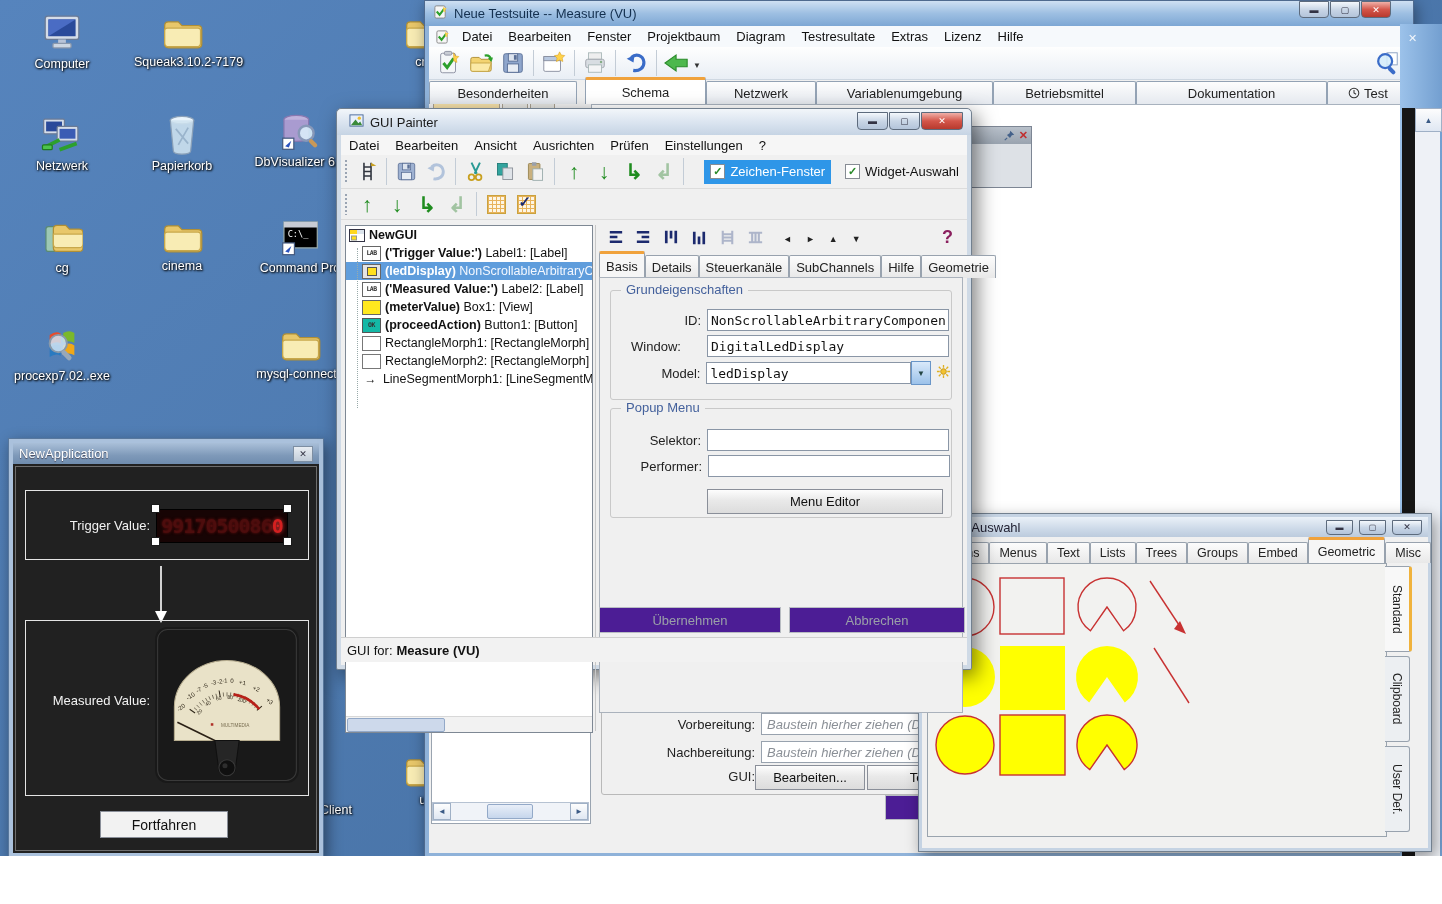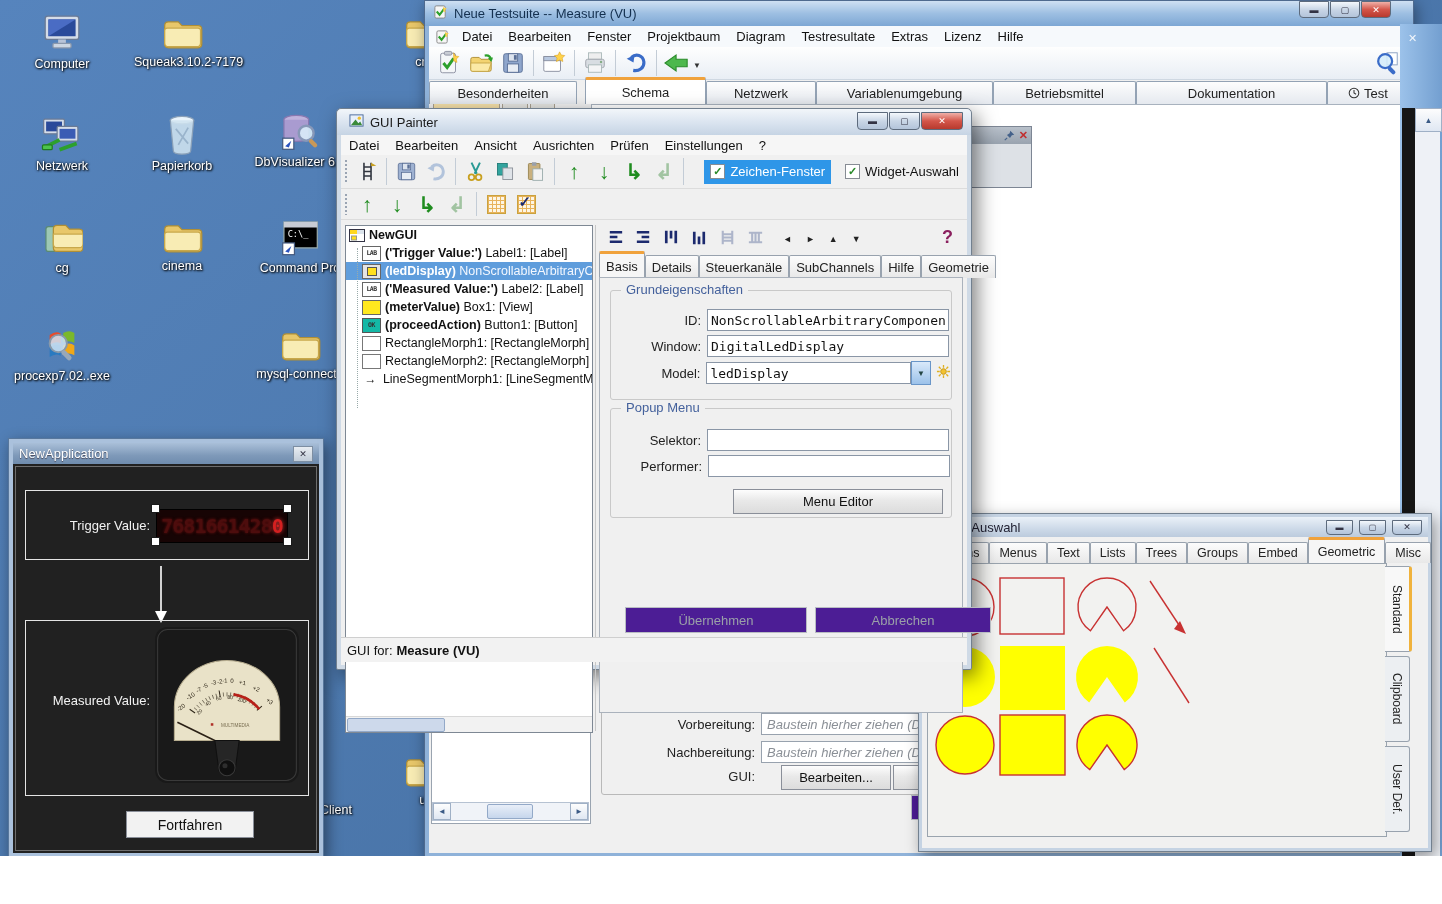--- a/index.html
+++ b/index.html
@@ -9,21 +9,21 @@
   .win{position:absolute;box-shadow:4px 6px 18px rgba(0,0,0,.45);}
   
   .dicon{position:absolute;width:96px;text-align:center;z-index:2;cursor:default;}
   .dicon-img{height:46px;display:flex;align-items:flex-end;justify-content:center;}
   .dicon-label{margin-top:3px;font-size:12.5px;color:#fff;text-shadow:1px 1px 2px #000,0 0 3px #000;white-space:nowrap;}
   
   .menu-item{padding:2px 8px;font-size:13px;color:#111;display:inline-block;}
   .toolsep{width:1px;background:#c3ccd6;margin:3px 4px;align-self:stretch;}
   .grip{width:5px;margin:4px 3px;background-image:radial-gradient(#9aa4b2 1px,transparent 1.2px);background-size:4px 4px;}
   .btn3d{background:linear-gradient(#fdfdfd,#e9e9e9 45%,#dcdcdc);border:1px solid #8a8f99;font-size:13px;color:#111;
-         display:flex;align-items:center;justify-content:center;margin-left:26px;}
+         display:flex;align-items:center;justify-content:center;}
   .btn3d.disabled{color:#9aa0a8;background:#4c1d95;border-color:#b8bcc2;}
   .cb{width:13px;height:13px;background:#fff;border:1px solid #878c94;color:#2a8a2a;font:bold 11px/12px "Liberation Sans",sans-serif;
       text-align:center;display:inline-block;}
   .tico{width:17px;height:13px;background:#fff;border:1px solid #666;display:inline-flex;align-items:center;justify-content:center;flex:none;}
   .tico i{font:bold 6.5px "DejaVu Sans Mono",monospace;font-style:normal;color:#333;letter-spacing:-0.5px;}
   .wbtn{width:28px;height:15px;border:1px solid #5d6b7d;border-radius:0 0 4px 4px;background:linear-gradient(#f4f8fc,#c9d6e6 50%,#b3c4da);
         display:flex;align-items:center;justify-content:center;font-size:9px;color:#334;}
   .wbtn.close{background:linear-gradient(#f0b0a8,#d4564a 50%,#b83a2e);color:#fff;}
   
   #ts-win{left:424px;top:0;width:988px;height:856px;z-index:10;background:#f0f0f0;border:1px solid #4f6a8e;
@@ -488,21 +488,21 @@
 
   <div id="na-win" class="win">
     <div class="na-titlebar">
       <span class="na-title">NewApplication</span>
       <span class="na-close">✕</span>
     </div>
     <div class="na-content">
       <div class="na-box" style="left:12px;top:26px;width:282px;height:68px;">
         <span class="na-label" style="left:0;top:27px;width:124px;text-align:right;">Trigger Value:</span>
         <div class="led" style="left:130px;top:18px;width:130px;height:32px;">
-          <span>7681661428</span>
+          <span>9917050086</span>
             <b>0</b>
         </div>
         <span class="hnd" style="left:125px;top:13px;"></span>
         <span class="hnd" style="left:257px;top:13px;"></span>
         <span class="hnd" style="left:125px;top:46px;"></span>
         <span class="hnd" style="left:257px;top:46px;"></span>
       </div>
       <svg width="16" height="58" style="position:absolute;left:140px;top:102px;">
         <line x1="8" y1="0" x2="8" y2="46" stroke="#fff" stroke-width="1.6"></line>
         <path d="M2,45 L14,45 L8,57 Z" fill="#fff"></path>
@@ -793,21 +793,21 @@
         <span class="grouptitle">Grundeigenschaften</span>
         <div id="gp-basic-fields">
             <div class="frow" style="left: 0px; top: 18px; width: 100%;">
               <div class="flabel" style="width: 90px;">ID:</div>
               <div class="pinput" style="width: 234px;">
                 <span class="caret"></span>
                 <span>NonScrollableArbitraryComponen</span>
               </div>
             </div>
             <div class="frow" style="left: 0px; top: 44px; width: 100%;">
-              <div class="flabel" style="width: 90px;">Window:</div>
+              <div class="flabel" style="width: 90px; text-align: center;">Window:</div>
               <div class="pinput" style="width: 234px;">
                 <span>DigitalLedDisplay</span>
               </div>
             </div>
             <div class="frow" style="left: 0px; top: 70px; width: 100%;">
               <div class="flabel" style="width: 90px;">Model:</div>
               <div class="pinput" style="width: 198px;">
                 <span>ledDisplay</span>
               </div>
               <div class="ddbtn">▼</div>

